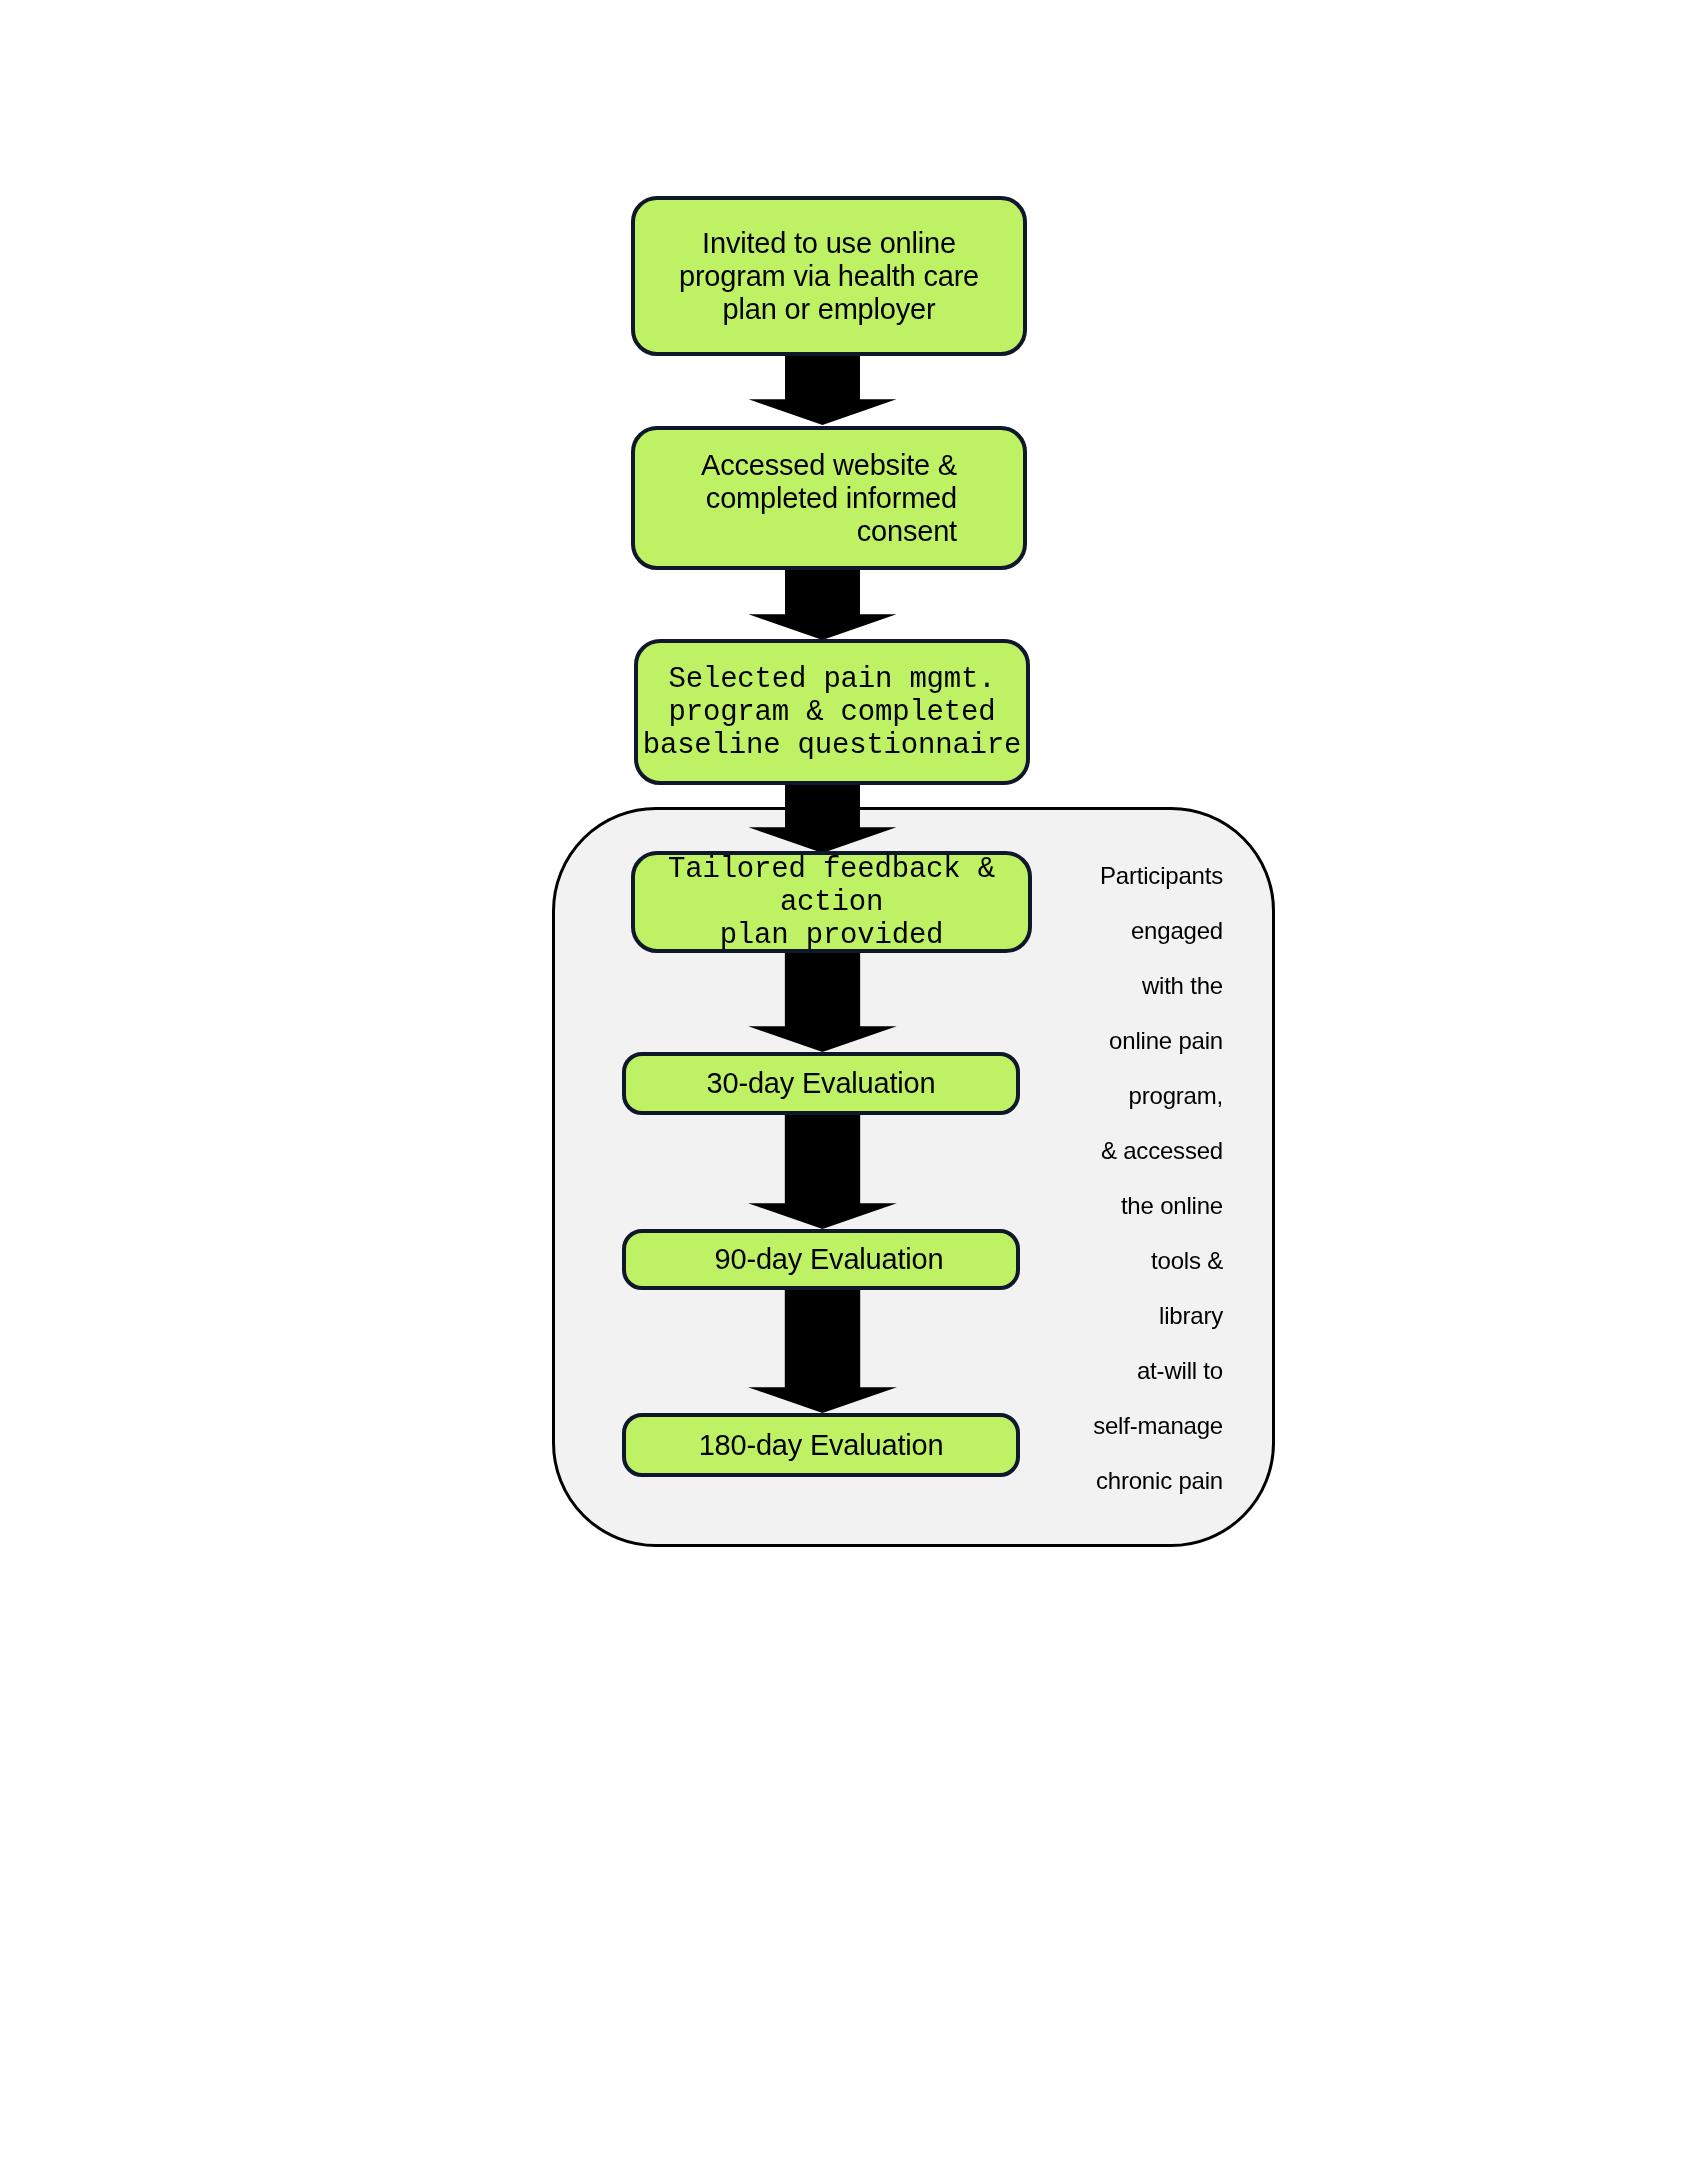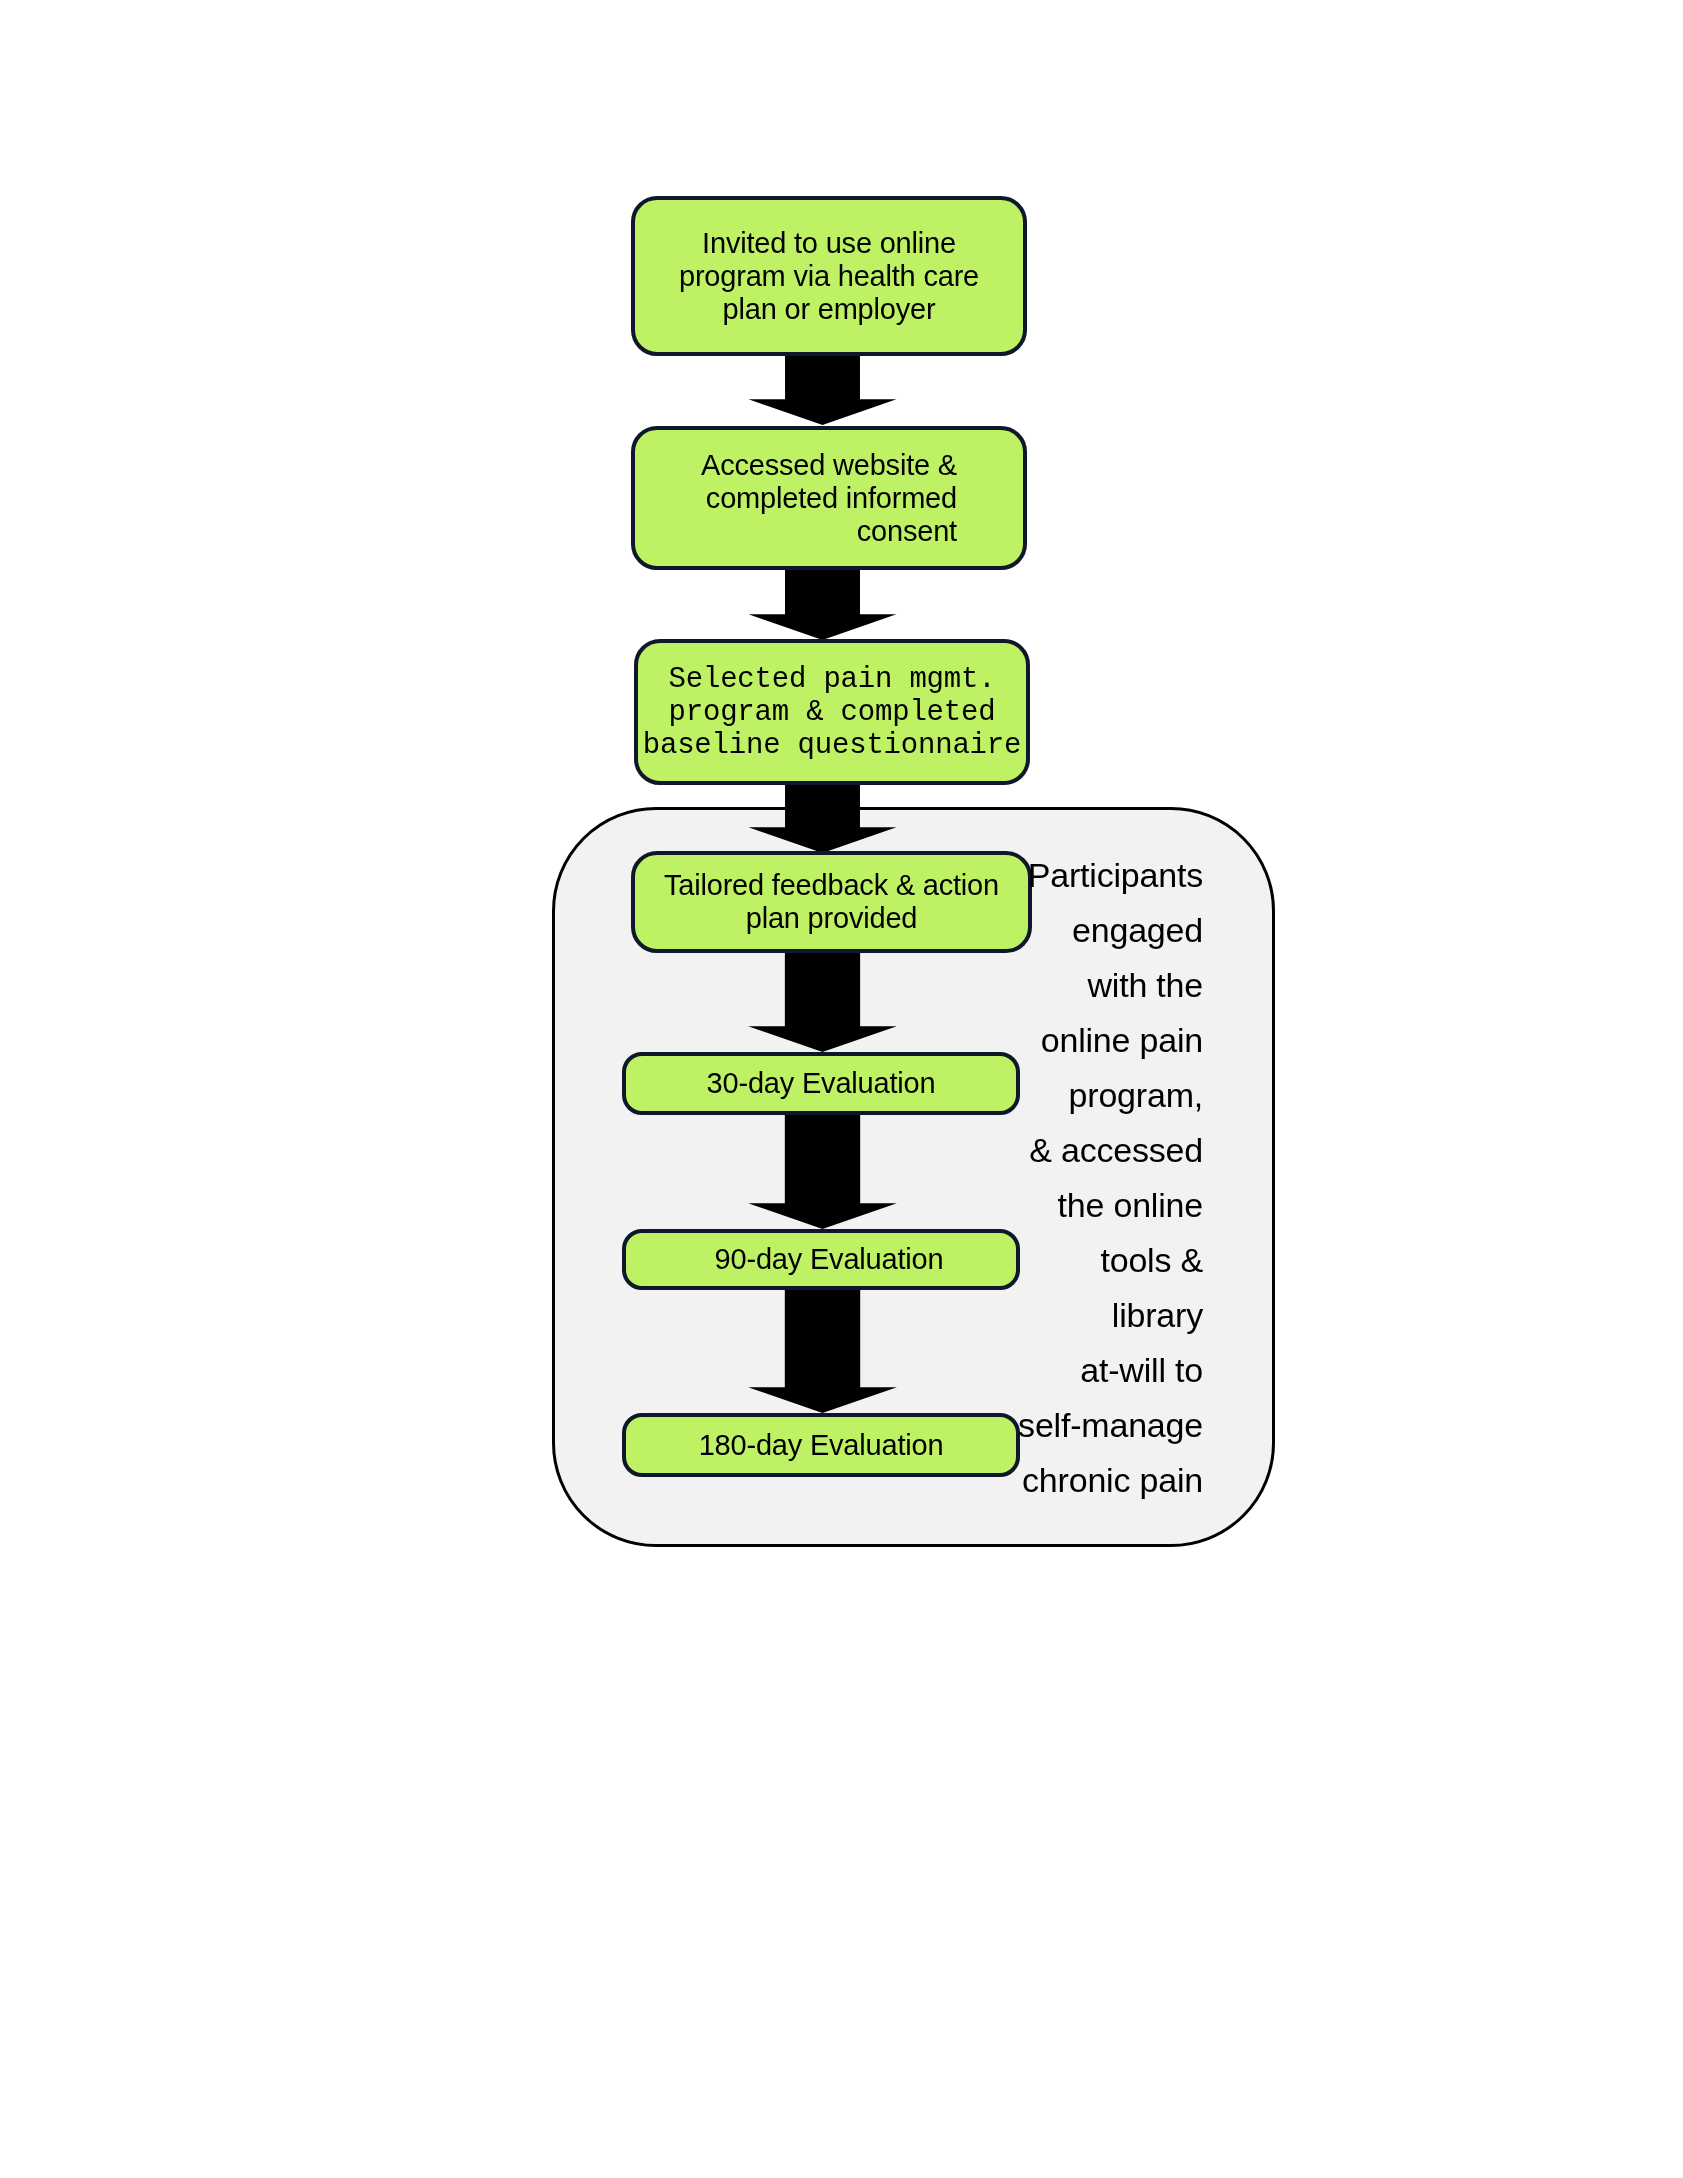--- a/index.html
+++ b/index.html
@@ -45,33 +45,33 @@
   .step.eval {
     border-radius: 20px;
   }
   .arrow {
     position: absolute;
     display: block;
   }
   .note {
     position: absolute;
     top: 848px;
-    right: 480px;
+    right: 460px;
     width: 257px;
     text-align: right;
     white-space: pre-line;
-    font-size: 34px;
+    font-size: 24px;
     line-height: 55px;
     letter-spacing: -0.2px;
   }
   
   #step-invited  { left: 631px; top: 196px;  width: 396px; height: 160px; }
   #step-consent  { left: 631px; top: 426px;  width: 396px; height: 144px; text-align: right; }
   #step-baseline { left: 634px; top: 639px;  width: 396px; height: 146px; font-family: Liberation Mono, monospace; }
-  #step-feedback { left: 631px; top: 851px;  width: 401px; height: 102px; }
+  #step-feedback { left: 631px; top: 851px;  width: 401px; height: 102px; font-family: Liberation Mono, monospace; }
   #step-eval30   { left: 622px; top: 1052px; width: 398px; height: 63px; }
   #step-eval90   { left: 622px; top: 1229px; width: 398px; height: 61px; padding-left: 16px; }
   #step-eval180  { left: 622px; top: 1413px; width: 398px; height: 64px; }
 </style>
 </head>
 <body>
 
 <div class="canvas">
 
   <div class="phase-container"></div>

